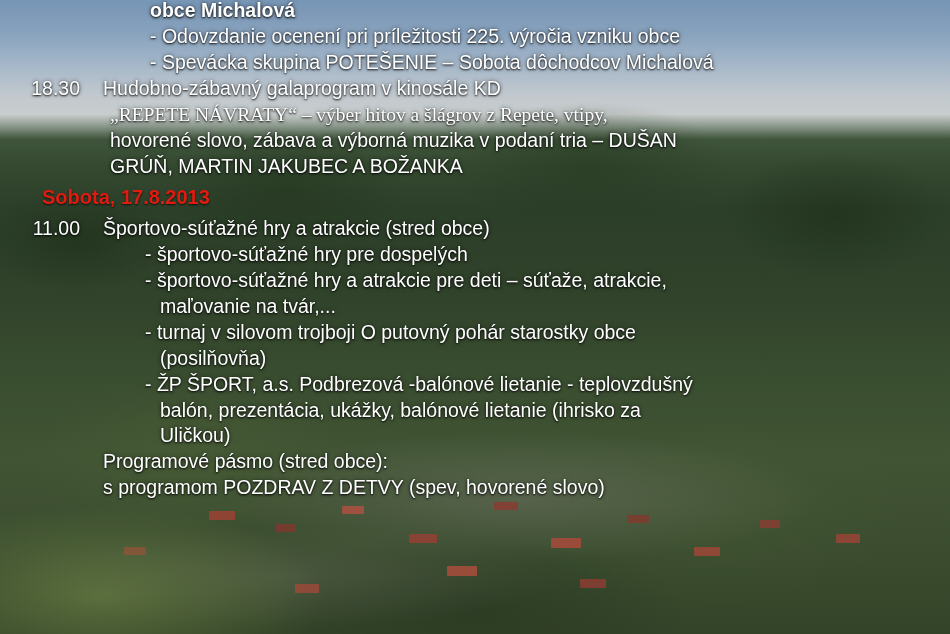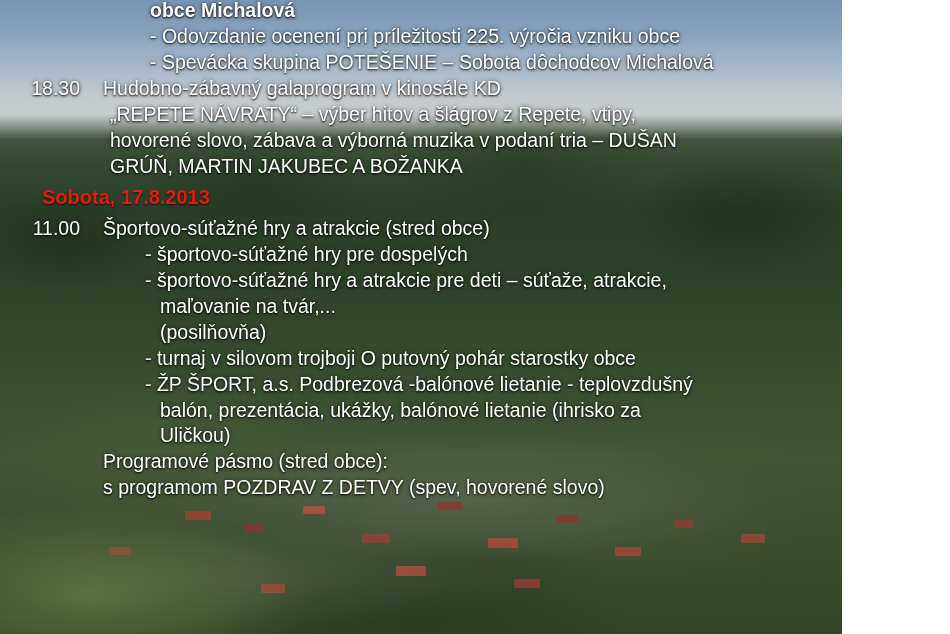--- a/index.html
+++ b/index.html
@@ -7,21 +7,21 @@
     padding: 0;
   }
   body {
     width: 950px;
     height: 634px;
     font-family: "Liberation Sans", sans-serif;
     overflow: hidden;
   }
   .poster {
     position: relative;
-    width: 842px;
+    width: 950px;
     height: 634px;
     overflow: hidden;
   }
   
   .bg {
     position: absolute;
     inset: 0;
     background:
       
       linear-gradient(to bottom,
@@ -156,21 +156,21 @@
     <div class="row line">
       <div class="time"></div>
       <div style="padding-left:60px;">- Spevácka skupina POTEŠENIE – Sobota dôchodcov Michalová</div>
     </div>
     <div class="row line">
       <div class="time">18.30</div>
       <div style="padding-left:13px;">Hudobno-zábavný  galaprogram v kinosále KD</div>
     </div>
     <div class="row line">
       <div class="time"></div>
-      <div style="padding-left:20px;">„REPETE NÁVRATY“ –  výber hitov a šlágrov z Repete, vtipy,</div>
+      <div style="padding-left:20px;font-family:Liberation Serif, serif;">„REPETE NÁVRATY“ –  výber hitov a šlágrov z Repete, vtipy,</div>
     </div>
     <div class="row line">
       <div class="time"></div>
       <div style="padding-left:20px;">hovorené slovo, zábava a výborná muzika v podaní tria – DUŠAN</div>
     </div>
     <div class="row line">
       <div class="time"></div>
       <div style="padding-left:20px;text-align:center;">GRÚŇ, MARTIN JAKUBEC A BOŽANKA</div>
     </div>
 
@@ -191,25 +191,25 @@
     <div class="row line">
       <div class="time"></div>
       <div style="padding-left:55px;">- športovo-súťažné  hry a atrakcie pre deti – súťaže, atrakcie,</div>
     </div>
     <div class="row line">
       <div class="time"></div>
       <div style="padding-left:70px;">maľovanie  na tvár,...</div>
     </div>
     <div class="row line">
       <div class="time"></div>
+      <div style="padding-left:55px;">- turnaj v silovom trojboji O putovný pohár starostky obce</div>
+    </div>
+    <div class="row line">
+      <div class="time"></div>
       <div style="padding-left:70px;">(posilňovňa)</div>
-    </div>
-    <div class="row line">
-      <div class="time"></div>
-      <div style="padding-left:55px;">- turnaj v silovom trojboji O putovný pohár starostky obce</div>
     </div>
     <div class="row line">
       <div class="time"></div>
       <div style="padding-left:55px;">- ŽP ŠPORT, a.s. Podbrezová  -balónové lietanie - teplovzdušný</div>
     </div>
     <div class="row line">
       <div class="time"></div>
       <div style="padding-left:70px;">balón,  prezentácia, ukážky, balónové lietanie (ihrisko za</div>
     </div>
     <div class="row line">

